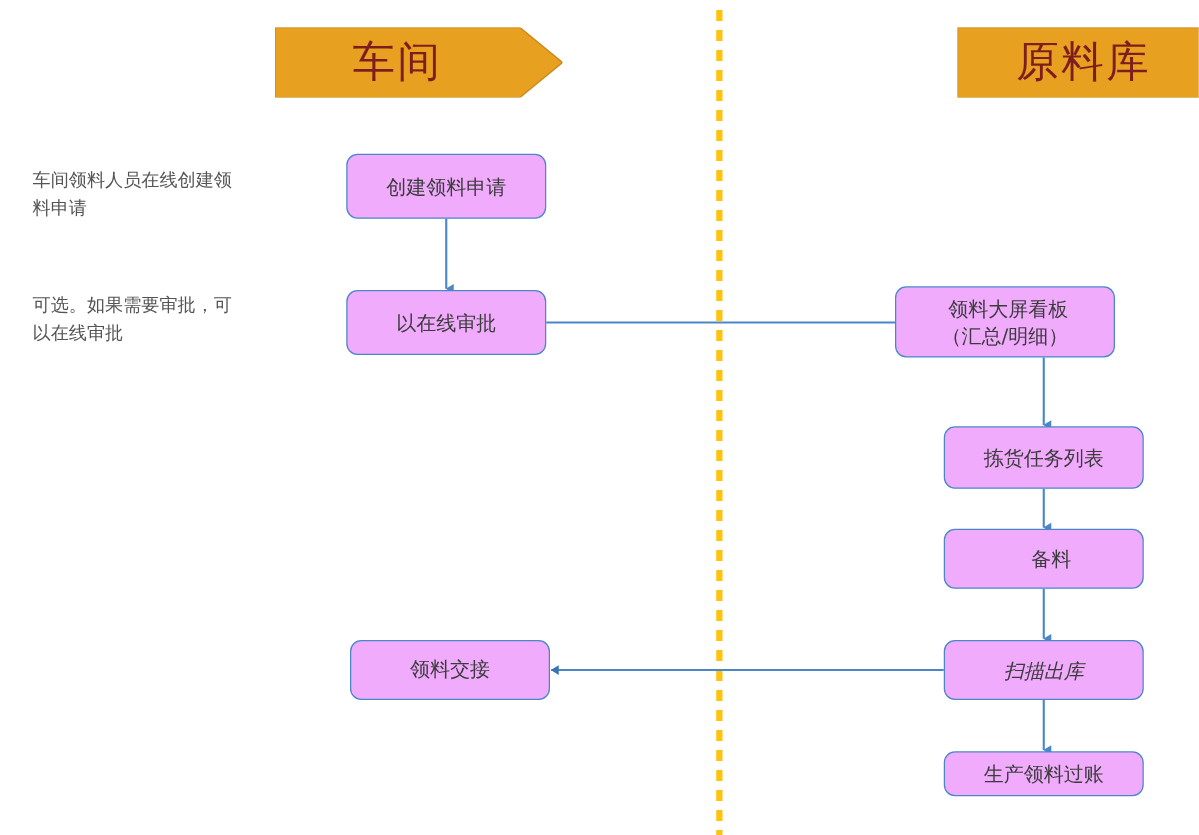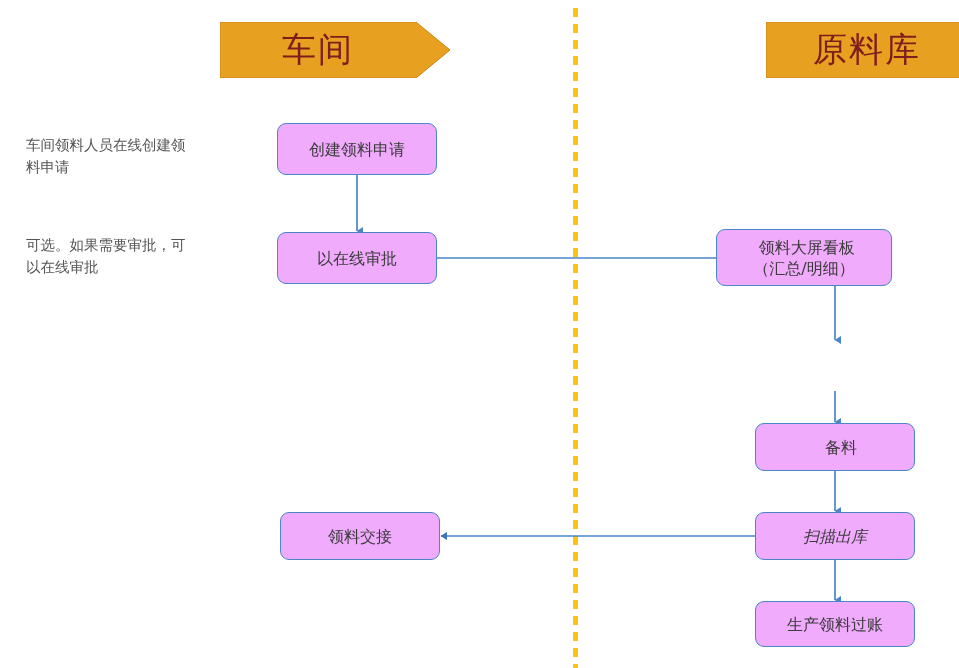--- a/index.html
+++ b/index.html
@@ -113,17 +113,18 @@
   <div class="note" id="note-create" style="left: 26px; top: 134px; width: 210px;">车间领料人员在线创建领
 料申请</div>
   <div class="note" id="note-approve" style="left: 26px; top: 234px; width: 210px;">可选。如果需要审批，可
 以在线审批</div>
 
   <div class="node" id="node-create-request" style="left: 277px; top: 123px; width: 160px; height: 52px;">创建领料申请</div>
   <div class="node" id="node-approve-confirm" style="left: 277px; top: 232px; width: 160px; height: 52px;">以在线审批</div>
   <div class="node" id="node-handover" style="left: 280px; top: 512px; width: 160px; height: 48px; font-family: Liberation Serif, serif;">领料交接</div>
   <div class="node" id="node-dashboard" style="left: 716px; top: 229px; width: 176px; height: 57px;">领料大屏看板
 （汇总/明细）</div>
+  <div class="node" id="node-pick-task-list" style="left: 755px; top: 341px; width: 160px; height: 50px;">拣货任务列表</div>
   <div class="node" id="node-prepare" style="left: 755px; top: 423px; width: 160px; height: 48px; padding-left: 12px;">备料</div>
   <div class="node" id="node-scan-outbound" style="left: 755px; top: 512px; width: 160px; height: 48px; font-style: italic;">扫描出库</div>
-  <div class="node" id="node-post-issue" style="left: 755px; top: 601px; width: 160px; height: 46px;">生产领料过账</div>
+  <div class="node" id="node-post-issue" style="left: 755px; top: 601px; width: 160px; height: 36px;">生产领料过账</div>
 
 </div>
 
 </body></html>

